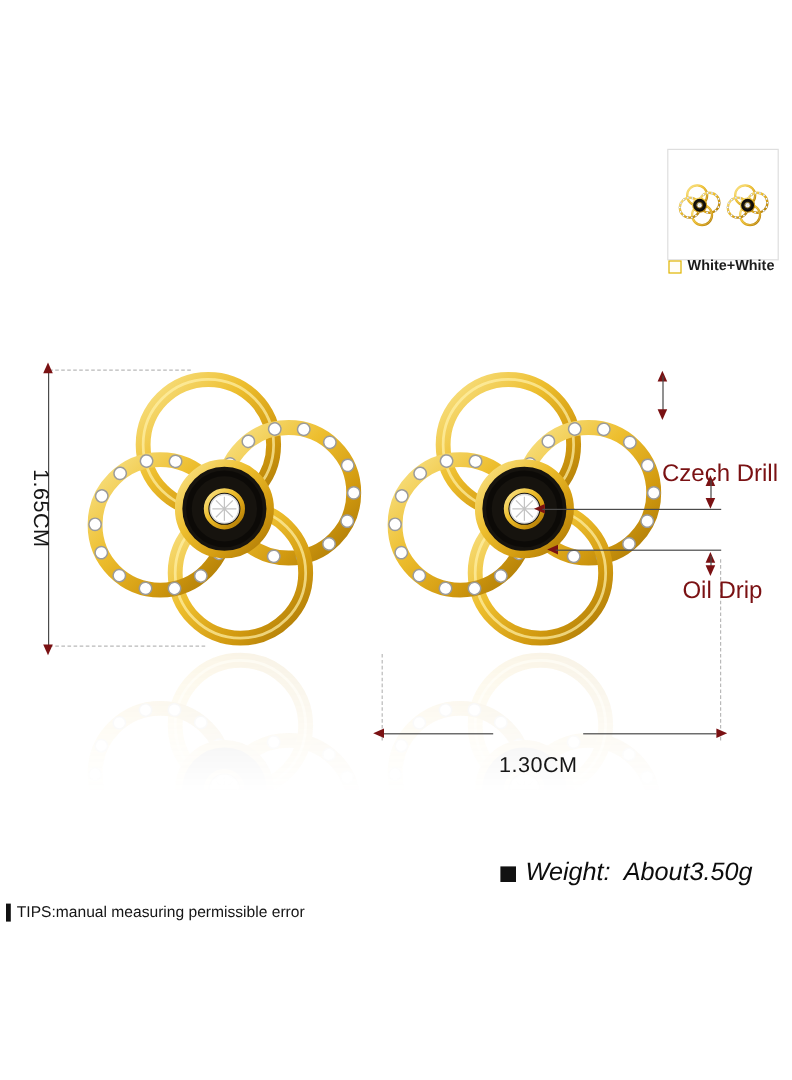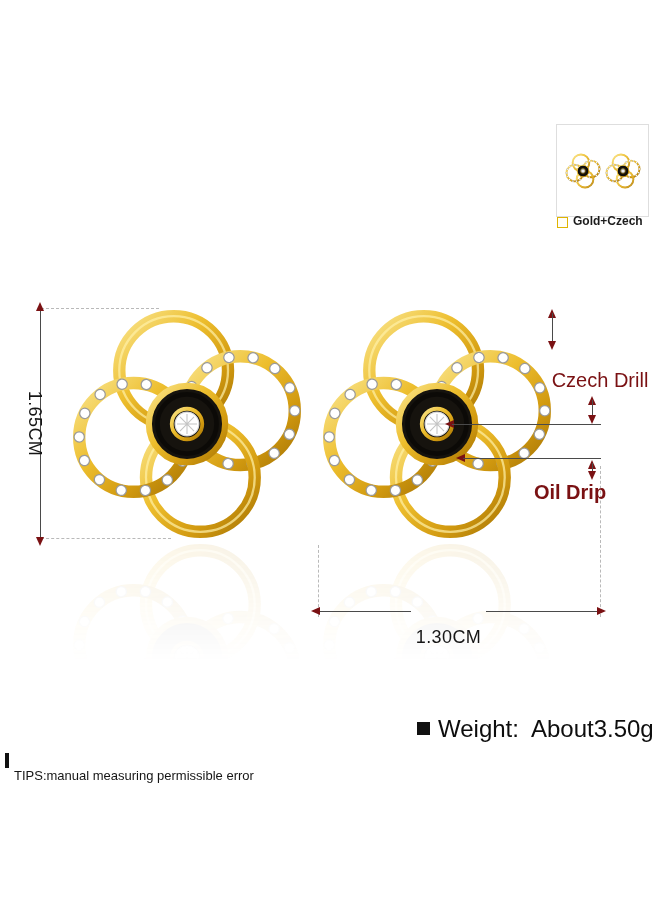--- a/index.html
+++ b/index.html
@@ -15,21 +15,21 @@
   .arr{position:absolute;width:0;height:0;}
   .arr.up{border-left:4.5px solid transparent;border-right:4.5px solid transparent;border-bottom:9px solid #7a1113;}
   .arr.down{border-left:4.5px solid transparent;border-right:4.5px solid transparent;border-top:9px solid #7a1113;}
   .arr.left{border-top:4.5px solid transparent;border-bottom:4.5px solid transparent;border-right:9px solid #7a1113;}
   .arr.right{border-top:4.5px solid transparent;border-bottom:4.5px solid transparent;border-left:9px solid #7a1113;}
 
   
   .callout{position:absolute;color:#7a1113;font-size:20px;font-weight:500;text-align:center;white-space:nowrap;}
   .dim-label{position:absolute;color:#161616;font-size:18px;font-weight:500;letter-spacing:.4px;text-align:center;white-space:nowrap;}
   .dim-label.vertical{transform:rotate(90deg);}
-  .weight-text{position:absolute;font-size:24px;color:#0d0d0d;white-space:pre;}
+  .weight-text{position:absolute;font-size:21px;color:#0d0d0d;white-space:pre;font-style:italic;}
   .weight-square{position:absolute;width:13px;height:13px;background:#111;}
   .tips-bar{position:absolute;width:4px;height:15px;background:#111;}
   .tips-text{position:absolute;font-size:13px;color:#151515;font-weight:500;white-space:nowrap;}
 
   
   .swatch-box{position:absolute;left:556px;top:124px;width:93px;height:93px;
               border:1px solid #dedede;background:#fff;display:flex;align-items:center;
               justify-content:center;gap:2px;box-sizing:border-box;cursor:pointer;}
   .swatch-check{position:absolute;left:557px;top:217px;width:9px;height:9px;
                 border:1.5px solid #e0b400;background:#fffef8;cursor:pointer;}
@@ -82,21 +82,21 @@
 
   <div class="swatch-box">
     <svg width="38" height="38" viewBox="0 0 260 260">
         <use href="#flower-earring" xlink:href="#flower-earring"></use>
       </svg>
     <svg width="38" height="38" viewBox="0 0 260 260">
         <use href="#flower-earring" xlink:href="#flower-earring"></use>
       </svg>
   </div>
   <span class="swatch-check"></span>
-  <span class="swatch-label">Gold+Czech</span>
+  <span class="swatch-label">White+White</span>
 
   <div class="earring-wrap" style="left:63px;top:300px;">
     <svg width="248" height="248" viewBox="0 0 260 260">
         <use href="#flower-earring" xlink:href="#flower-earring"></use>
       </svg>
     <svg class="refl" width="248" height="248" viewBox="0 0 260 260">
         <use href="#flower-earring" xlink:href="#flower-earring"></use>
       </svg>
   </div>
 
@@ -121,33 +121,33 @@
   <div class="hline" style="left:319px;top:611px;width:92px;"></div>
   <div class="hline" style="left:486px;top:611px;width:111px;"></div>
   <div class="arr left" style="left:311px;top:607px;"></div>
   <div class="arr right" style="left:597px;top:607px;"></div>
   <div class="dim-label" style="left:411px;top:627px;width:75px;">1.30CM</div>
 
   <div class="arr up" style="left:548px;top:309px;"></div>
   <div class="vline" style="left:552px;top:313px;height:30px;"></div>
   <div class="arr down" style="left:548px;top:341px;"></div>
 
-  <div class="callout" style="left:549px;top:369px;width:102px;">Czech Drill</div>
+  <div class="callout" style="left:549px;top:384px;width:102px;">Czech Drill</div>
   <div class="arr up" style="left:588px;top:396px;"></div>
   <div class="vline" style="left:592px;top:400px;height:16px;"></div>
   <div class="arr down" style="left:588px;top:415px;"></div>
   <div class="arr left" style="left:445px;top:420px;"></div>
   <div class="hline" style="left:452px;top:424px;width:149px;"></div>
 
   <div class="arr left" style="left:456px;top:454px;"></div>
   <div class="hline" style="left:463px;top:458px;width:138px;"></div>
   <div class="arr up" style="left:588px;top:460px;"></div>
   <div class="vline" style="left:592px;top:463px;height:10px;"></div>
   <div class="arr down" style="left:588px;top:471px;"></div>
-  <div class="callout" style="left:528px;top:481px;width:84px;font-weight:bold;">Oil Drip</div>
+  <div class="callout" style="left:560px;top:481px;width:84px;">Oil Drip</div>
 
   <span class="weight-square" style="left:417px;top:722px;"></span>
   <span class="weight-text" style="left:438px;top:715px;">Weight:  About3.50g</span>
 
   <span class="tips-bar" style="left:5px;top:753px;"></span>
-  <span class="tips-text" style="left:14px;top:768px;">TIPS:manual measuring permissible error</span>
+  <span class="tips-text" style="left:14px;top:752px;">TIPS:manual measuring permissible error</span>
 
 </div>
 
 </body></html>

